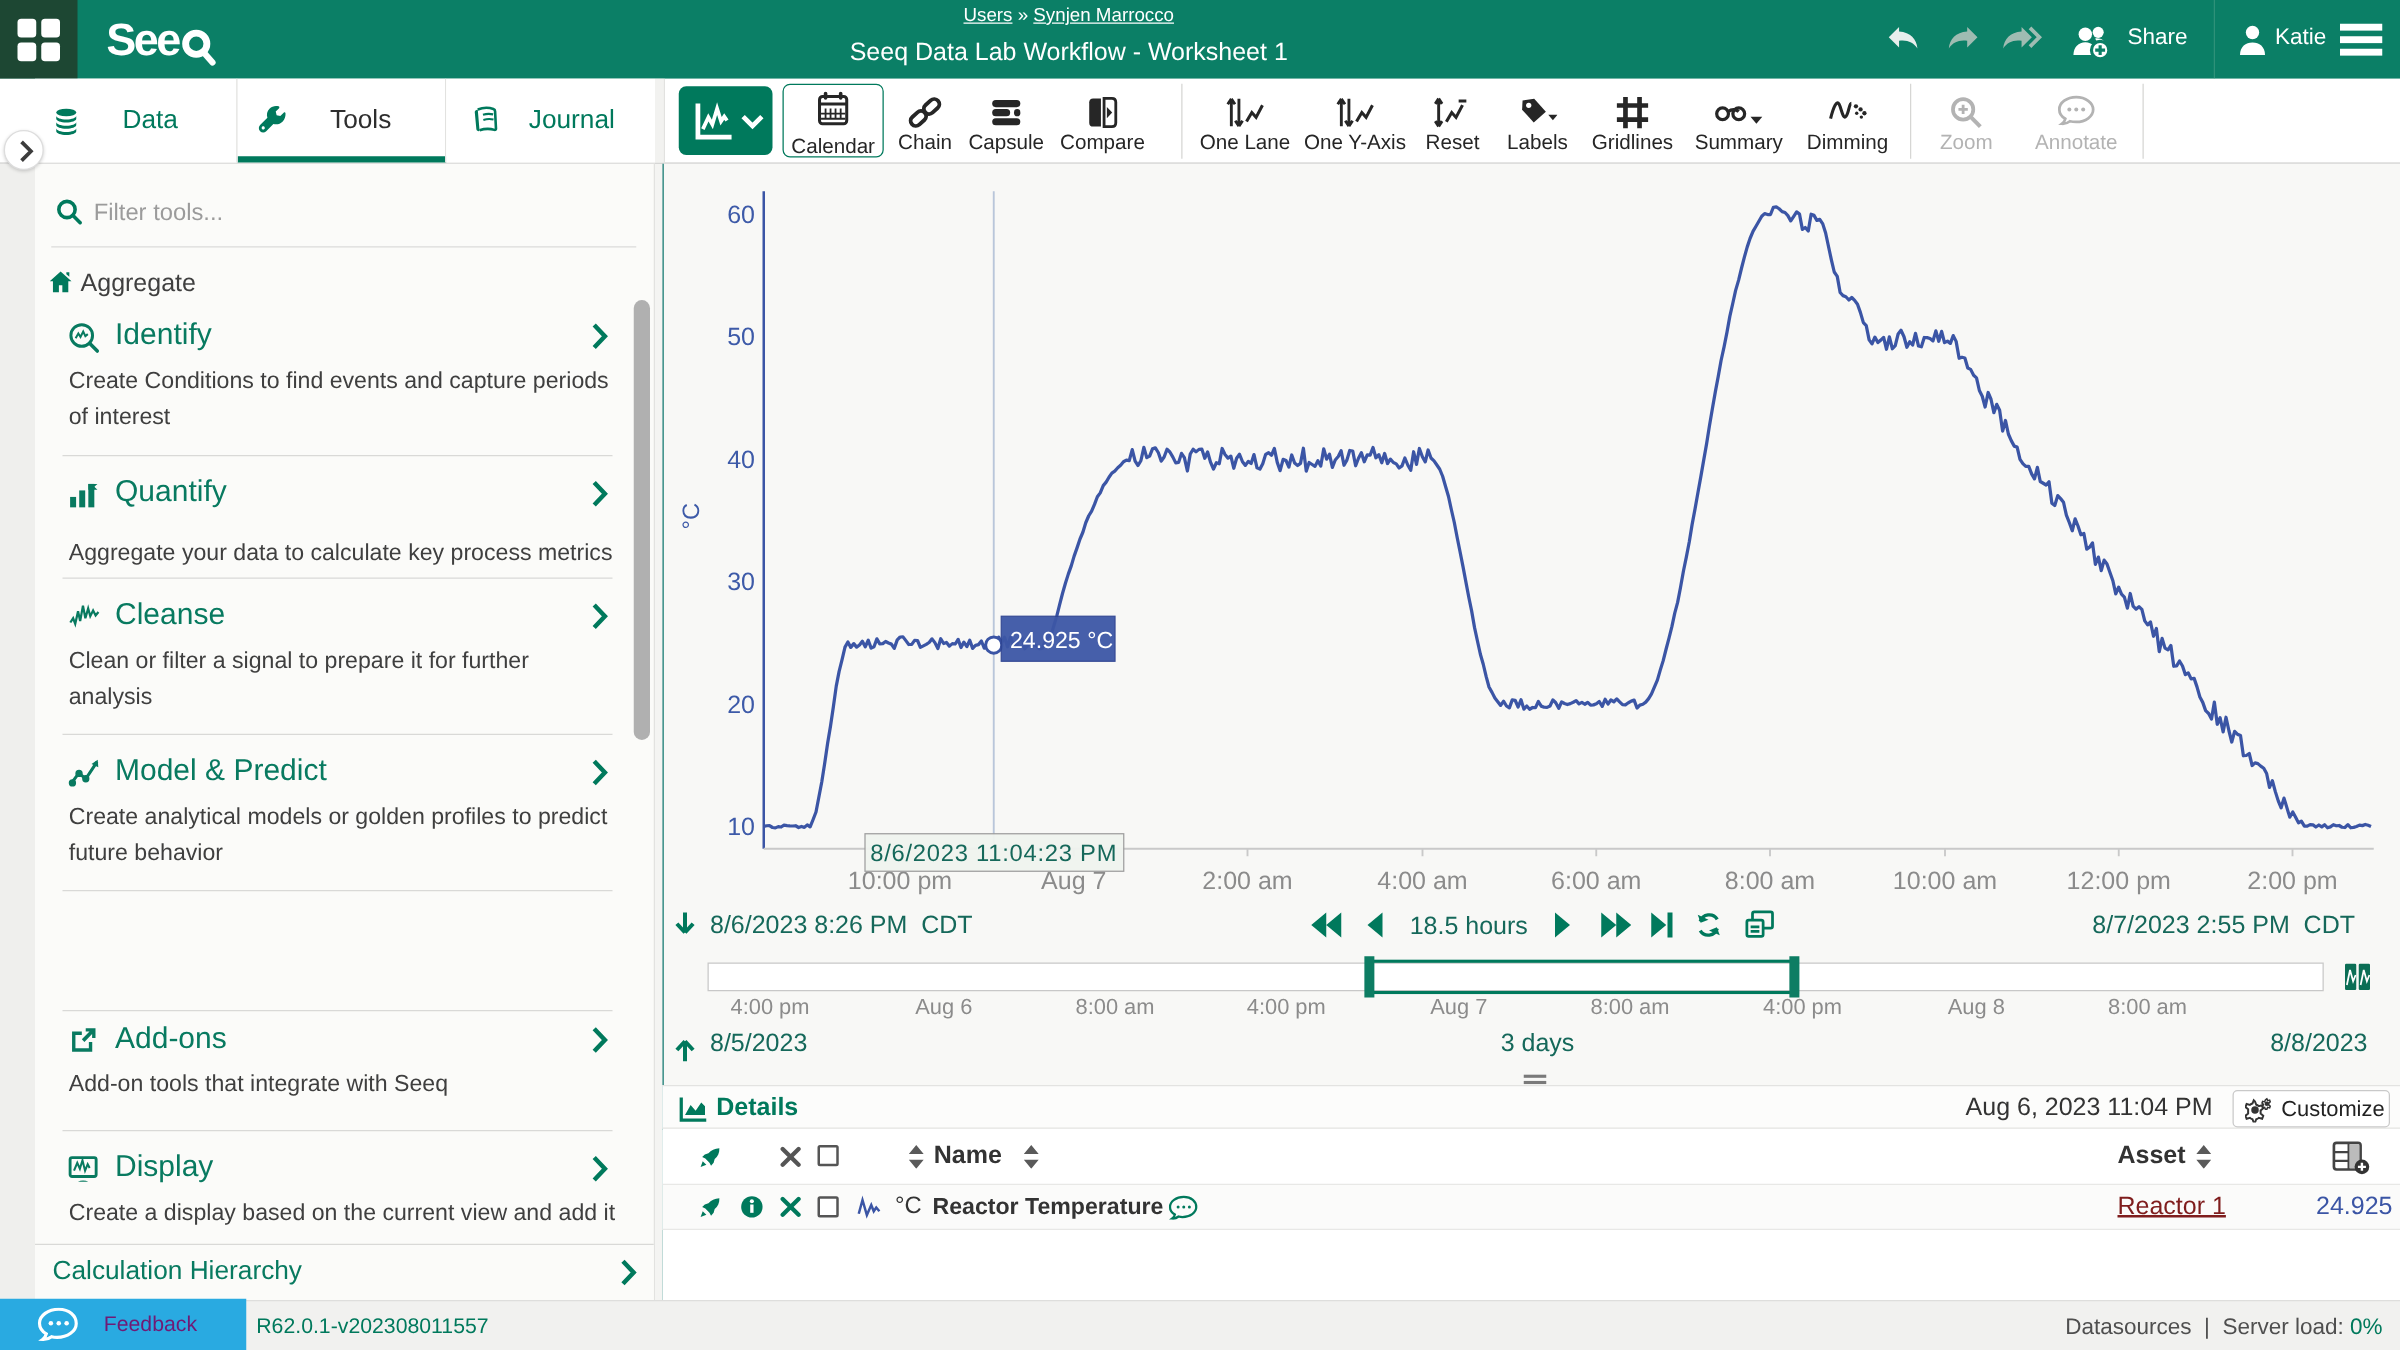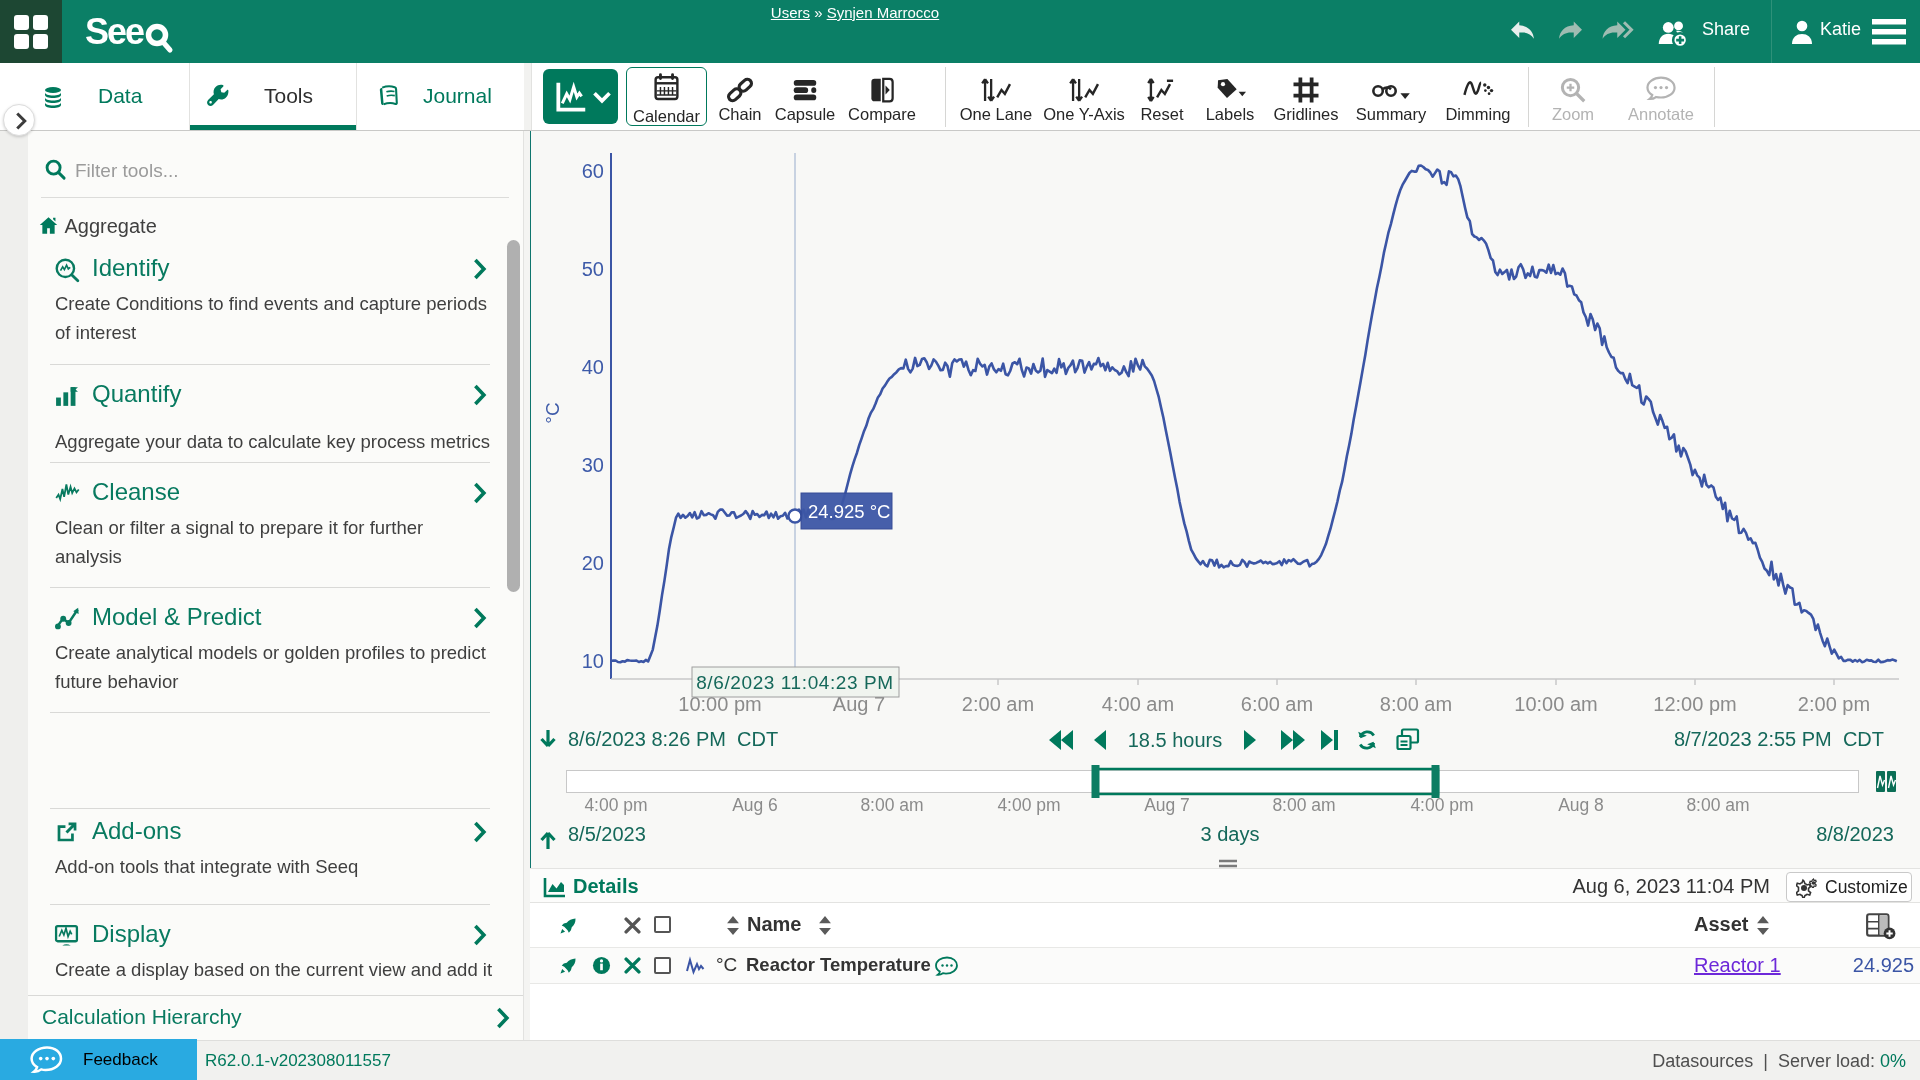--- a/index.html
+++ b/index.html
@@ -42,21 +42,21 @@
 .sitem .d { font-size:18.5px; color:#3f3f3f; line-height:28.5px; margin-left:1px; width:440px; }
 .chev { position:absolute; right:11px; color:#00795c; font-weight:bold; }
 .sepln { position:absolute; left:22px; width:440px; height:1px; background:#d9d9d7; }
 #sbar { position:absolute; left:507px; top:240px; width:13px; height:352px; background:#b0b0b0; border-radius:7px; }
 
 #main { position:absolute; left:530px; top:131px; width:1390px; height:909px; background:#f8f8f6; border-left:1px solid #0f766e; }
 
 #details { position:absolute; left:530px; top:868px; width:1390px; height:172px; background:#fff; }
 
 #foot { position:absolute; left:0; top:1040px; width:1920px; height:40px; background:#f1f1ef; border-top:1px solid #dededc; }
-#fb { position:absolute; left:0; top:-2px; width:197px; height:42px; background:#29aae1; color:#000000; }
+#fb { position:absolute; left:0; top:-2px; width:197px; height:42px; background:#29aae1; color:#701a75; }
 #fb .tx { position:absolute; left:83px; top:11px; font-size:17px; }
 #ver { position:absolute; left:205px; top:10px; font-size:17px; color:#00795c; }
 #srv { position:absolute; right:14px; top:10px; font-size:18px; color:#4f4f4f; }
 #srv b { color:#00795c; font-weight:normal; }
 </style>
 </head>
 <body>
 <div id="page">
 
   <div id="hdr">
@@ -69,20 +69,21 @@
       </svg>
     </div>
     <div id="logo">
       <svg width="100" height="44" viewBox="0 0 100 44">
         <text x="-1" y="34" font-family="Liberation Sans" font-size="36" font-weight="bold" fill="#fff" letter-spacing="-2">See</text>
         <circle cx="71" cy="25" r="8.5" fill="none" stroke="#fff" stroke-width="5.5"></circle>
         <line x1="77" y1="32" x2="84" y2="40" stroke="#fff" stroke-width="5" stroke-linecap="round"></line>
       </svg>
     </div>
     <div id="bc"><a>Users</a> » <a>Synjen Marrocco</a></div>
+    <div id="ttl">Seeq Data Lab Workflow - Worksheet 1</div>
     <svg class="hicon" style="left:1505px" width="36" height="36" viewBox="0 0 24 24">
         <path d="M9.5 5 4 10.5 9.5 16v-3.6c4.5-.6 7.5.8 9.8 4.1-.5-5-3.6-8.5-9.8-9v-2z" fill="#e8eeec"></path>
       </svg>
     <svg class="hicon" style="left:1552px" width="36" height="36" viewBox="0 0 24 24">
         <path d="M14.5 5 20 10.5 14.5 16v-3.6C10 11.8 7 13.2 4.7 16.5c.5-5 3.6-8.5 9.8-9v-2z" fill="#9fbcb2"></path>
       </svg>
     <svg class="hicon" style="left:1600px" width="36" height="36" viewBox="0 0 24 24">
         <path d="M11.5 5 17 10.5 11.5 16v-3.6c-4.5-.6-7.5.8-9.8 4.1.5-5 3.6-8.5 9.8-9v-2z" fill="#9fbcb2"></path>
         <path d="M16 5.5 21 10.5 16 15.5" fill="none" stroke="#9fbcb2" stroke-width="2"></path>
       </svg>
@@ -574,21 +575,21 @@
           <path d="M2 16 5 5l3.5 12L12 9l2 5 2-3 2.5 3" stroke="#3b55a5" stroke-width="2" fill="none"></path>
         </svg>
       <span class="abs" style="left:186px; top:6px; font-size:19px; color:#333;">°C</span>
       <span class="abs" style="left:216px; top:6px; font-size:18.5px; font-weight:bold; color:#333;">Reactor Temperature</span>
       <svg class="abs" style="left:405px; top:8px" width="24" height="21" viewBox="0 0 24 20">
           <path d="M12 1C5.9 1 1 4.6 1 9c0 2.5 1.5 4.7 3.9 6.1-.3 1.3-1 2.4-2.1 3.2 1.9.1 3.7-.5 5.1-1.6 1 .3 2 .4 3.1.4 6.1 0 11-3.6 11-8S18.1 1 12 1z" fill="none" stroke="#00795c" stroke-width="1.8"></path>
           <circle cx="7.5" cy="9" r="1.2" fill="#00795c"></circle>
           <circle cx="12" cy="9" r="1.2" fill="#00795c"></circle>
           <circle cx="16.5" cy="9" r="1.2" fill="#00795c"></circle>
         </svg>
-      <span class="abs" style="left:1164px; top:6px; font-size:20px; color:#6d28d9; text-decoration:underline;">Reactor 1</span>
+      <span class="abs" style="left:1164px; top:6px; font-size:20px; color:#7f1d1d; text-decoration:underline;">Reactor 1</span>
       <span class="abs" style="right:6px; top:6px; font-size:20px; color:#3b55a5;">24.925</span>
     </div>
   </div>
 
   <div id="foot">
     <div id="fb">
       <svg style="position:absolute;left:30px;top:7px" width="34" height="28" viewBox="0 0 24 20">
           <path d="M12 1C5.9 1 1 4.6 1 9c0 2.5 1.5 4.7 3.9 6.1-.3 1.3-1 2.4-2.1 3.2 1.9.1 3.7-.5 5.1-1.6 1 .3 2 .4 3.1.4 6.1 0 11-3.6 11-8S18.1 1 12 1z" fill="none" stroke="#fff" stroke-width="1.8"></path>
           <circle cx="7.5" cy="9" r="1.3" fill="#fff"></circle>
           <circle cx="12" cy="9" r="1.3" fill="#fff"></circle>

